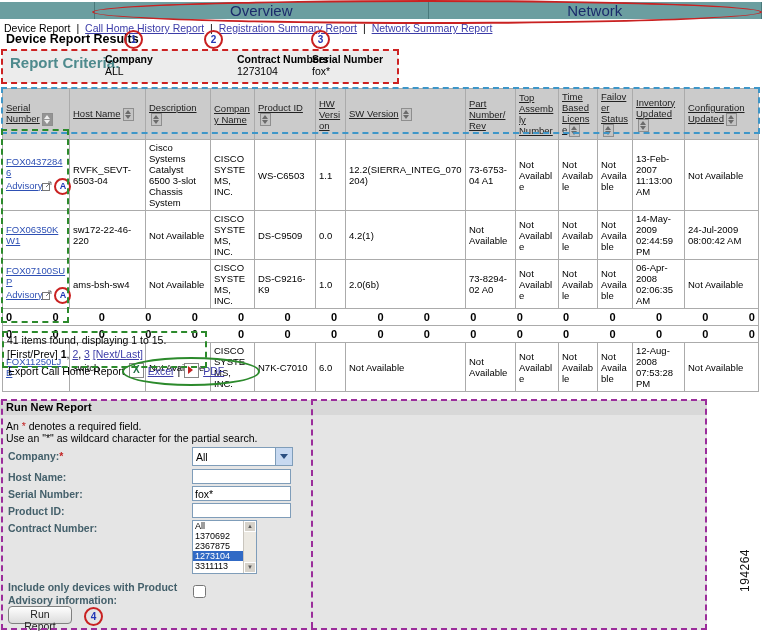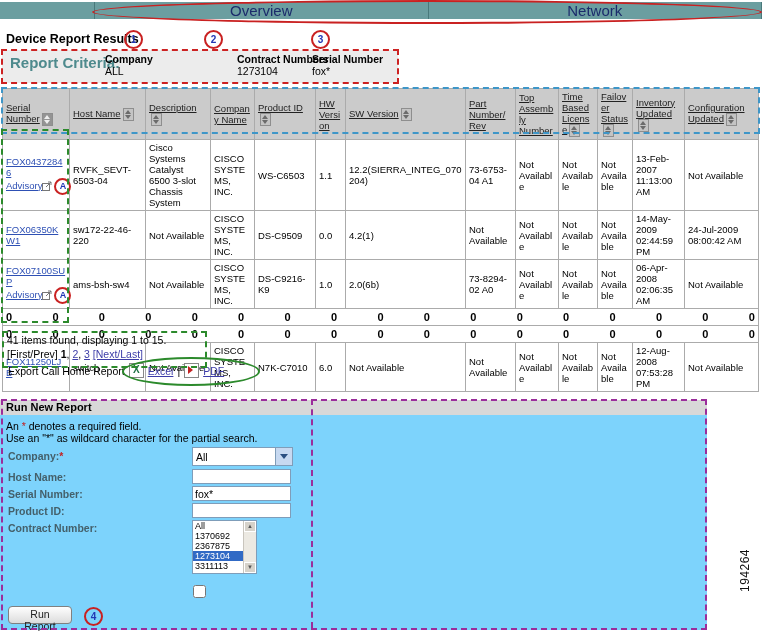--- a/index.html
+++ b/index.html
@@ -60,21 +60,21 @@
   .pg2{position:absolute;left:7px;top:348px;font-size:10.5px}
   .pg2 a{color:#3C3CA8;text-decoration:underline}
   .export{position:absolute;left:8px;top:363px;font-size:10.5px;display:flex;align-items:center;gap:4px}
   .export a{color:#3C3CA8;text-decoration:underline}
   .excel-icon{width:13px;height:13px;border:1px solid #888;background:#fff;color:#1E7145;font-weight:bold;
         font-size:10px;line-height:12px;text-align:center;display:inline-block}
   .pdf-icon{width:13px;height:13px;border:1px solid #888;background:#fff;display:inline-block;position:relative}
   .pdf-icon::after{content:"";position:absolute;left:3px;top:2px;border-left:5px solid #C22222;
         border-top:4px solid transparent;border-bottom:4px solid transparent}
   
-  .run-section{position:absolute;left:0;top:400px;width:707px;height:230px;background:#7dd3fc;font-size:10.5px}
+  .run-section{position:absolute;left:0;top:400px;width:707px;height:230px;background:#e5e5e5;font-size:10.5px}
   .run-band{position:absolute;left:0;top:0;width:100%;height:15px;background:#D8D8D8}
   .run-title{position:absolute;left:6px;top:1px;font-weight:bold;font-size:11px}
   .note{position:absolute;left:6px}
   .flabel{position:absolute;left:8px;font-weight:bold;color:#44606B}
   .star{color:#C22222}
   .txt{position:absolute;left:192px;width:93px;height:13px;border:1px solid #7F9DB9;font-size:10.5px;
         font-family:inherit;padding:0 2px}
   .selectbox{position:absolute;left:192px;top:47px;width:99px;height:17px;border:1px solid #7F9DB9;
         background:#fff;display:flex;align-items:center}
   .selectbox .val{flex:1;padding-left:3px}
@@ -101,20 +101,29 @@
 
 <div class="page">
 
   <div class="topnav">
     <span class="spacer"></span>
     <a class="tab">Overview</a>
     <a class="tab">Network</a>
   </div>
   <div class="oval-tabs"></div>
 
+  <div class="breadcrumbs">
+    <span>Device Report</span>
+    <span class="sep">|</span>
+    <a>Call Home History Report</a>
+    <span class="sep">|</span>
+    <a>Registration Summary Report</a>
+    <span class="sep">|</span>
+    <a>Network Summary Report</a>
+  </div>
 
   <div class="heading">Device Report Results</div>
   <span class="callout" style="left:124px;top:30px">1</span>
   <span class="callout" style="left:204px;top:30px">2</span>
   <span class="callout" style="left:311px;top:30px">3</span>
 
   <div class="criteria">
     <span class="crit-label">Report Criteria:</span>
     <div class="crit-field" style="left:103px">
       <b>Company</b>
@@ -336,20 +345,21 @@
           <div class="opt">2367875</div>
           <div class="opt sel">1273104</div>
           <div class="opt">3311113</div>
         </div>
       <div class="sbar">
         <div class="sb-btn">▲</div>
         <div class="sb-btn">▼</div>
       </div>
     </div>
 
+    <span class="cbx-label">Include only devices with Product Advisory information:</span>
     <input class="cbx" type="checkbox" style="">
 
     <button class="run-btn">Run Report</button>
     <span class="callout" style="left:84px;top:207px">4</span>
   </div>
   <div class="box-form-outer"></div>
   <div class="line-form-inner"></div>
 
   <div class="fig">194264</div>
 </div>

